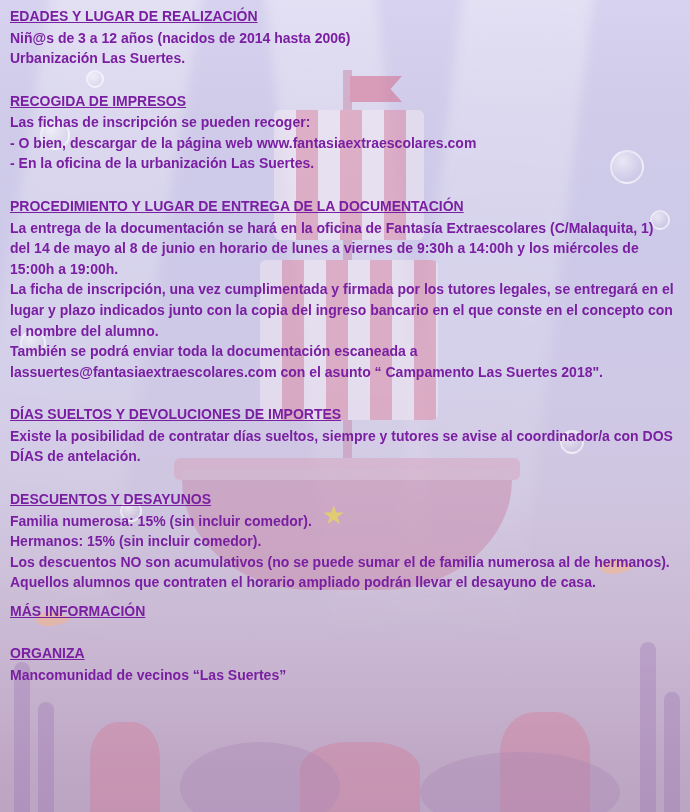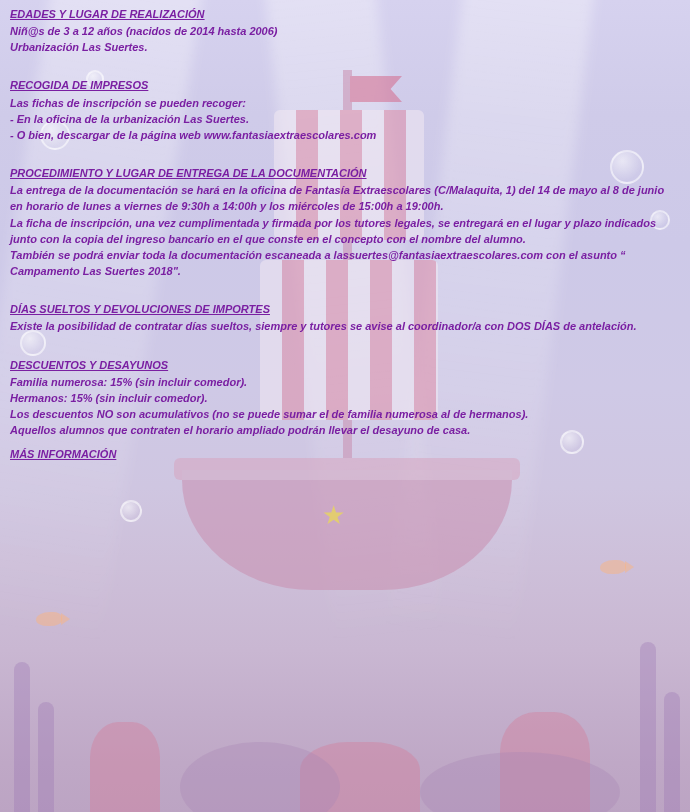--- a/index.html
+++ b/index.html
@@ -157,24 +157,23 @@
     border-bottom: 6px solid transparent;
     border-left: 9px solid rgba(255,180,120,0.45);
   }
 
   
   .content {
     position: relative;
     z-index: 5;
     padding: 6px 14px 0 10px;
     color: #7a1fa2;
-    font-size: 11px;
+    font-size: 14px;
     line-height: 1.47;
     font-weight: bold;
-    font-style: italic;
   }
   .heading {
     text-decoration: underline;
     margin-top: 22px;
     margin-bottom: 1px;
   }
   .heading.first { margin-top: 0; }
   .para { margin: 0; }
   .blk { margin-bottom: 0; }
 </style>
@@ -227,22 +226,22 @@
 
     <div class="blk">
       <div class="heading first">EDADES Y LUGAR DE REALIZACIÓN</div>
       <p class="para">Niñ@s de 3 a 12 años (nacidos de 2014 hasta 2006)</p>
       <p class="para">Urbanización Las Suertes.</p>
     </div>
 
     <div class="blk">
       <div class="heading">RECOGIDA DE IMPRESOS</div>
       <p class="para">Las fichas de inscripción se pueden recoger:</p>
+      <p class="para">- O bien, descargar de la página web www.fantasiaextraescolares.com</p>
       <p class="para">- En la oficina de la urbanización Las Suertes.</p>
-      <p class="para">- O bien, descargar de la página web www.fantasiaextraescolares.com</p>
     </div>
 
     <div class="blk">
       <div class="heading">PROCEDIMIENTO Y LUGAR DE ENTREGA DE LA DOCUMENTACIÓN</div>
       <p class="para">La entrega de la documentación se hará en la oficina de Fantasía Extraescolares (C/Malaquita, 1) del 14 de mayo al 8 de junio en horario de lunes a viernes de 9:30h a 14:00h y los miércoles de 15:00h a 19:00h.</p>
       <p class="para">La ficha de inscripción, una vez cumplimentada y firmada por los tutores legales, se entregará en el lugar y plazo indicados junto con la copia del ingreso bancario en el que conste en el concepto con el nombre del alumno.</p>
       <p class="para">También se podrá enviar toda la documentación escaneada a lassuertes@fantasiaextraescolares.com con el asunto “ Campamento Las Suertes 2018".</p>
     </div>
 
     <div class="blk">
@@ -255,15 +254,19 @@
       <p class="para">Familia numerosa: 15% (sin incluir comedor).</p>
       <p class="para">Hermanos: 15% (sin incluir comedor).</p>
       <p class="para">Los descuentos NO son acumulativos (no se puede sumar el de familia numerosa al de hermanos).</p>
       <p class="para">Aquellos alumnos que contraten el horario ampliado podrán llevar el desayuno de casa.</p>
     </div>
 
     <div class="blk">
       <div class="heading" style="margin-top:8px;">MÁS INFORMACIÓN</div>
     </div>
 
+    <div class="blk">
+      <div class="heading">ORGANIZA</div>
+      <p class="para">Mancomunidad de vecinos “Las Suertes”</p>
+    </div>
 
   </div>
 </div>
 
 </body></html>

